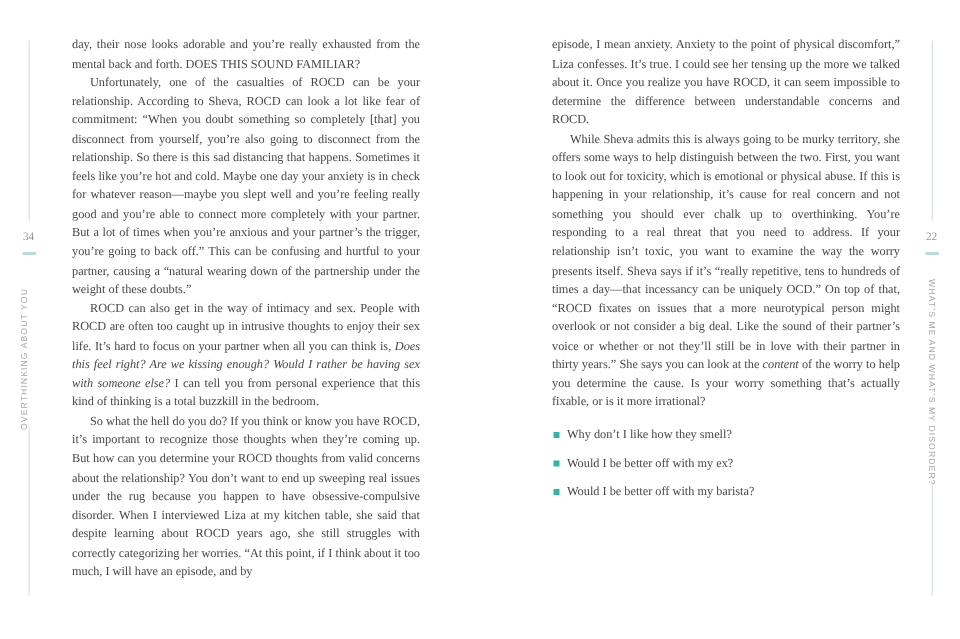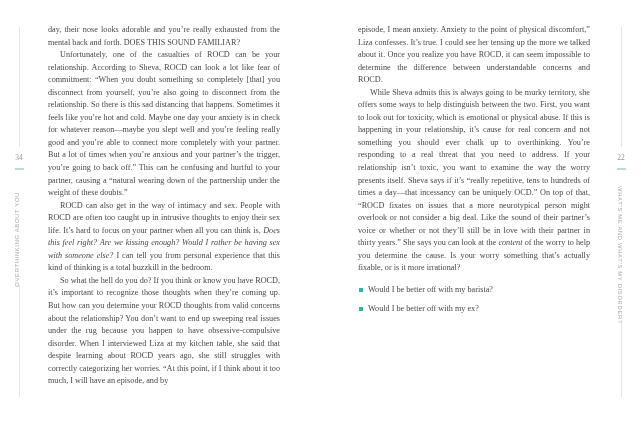--- a/index.html
+++ b/index.html
@@ -42,21 +42,21 @@
   }
   .running-head.left{left:14px;top:192px;transform:rotate(180deg);}
   .running-head.right{left:617px;top:186px;}
   .text-col{
     position:absolute;top:24px;width:232px;
     font-size:8.2px;line-height:12.55px;
     color:var(--body-ink);
     text-align:justify;
   }
   .text-col.left{left:48px;}
-  .text-col.right{left:358px;}
+  .text-col.right{left:368px;}
   .para{margin:0;}
   .para.indent{text-indent:12px;}
   .em{font-style:italic;}
   .bullet-list{margin-top:9px;}
   .bullet-item{display:flex;align-items:flex-start;margin-bottom:6.5px;text-align:left;}
   .bullet-square{flex:0 0 auto;width:4px;height:4px;background:var(--teal);margin:4px 5px 0 1px;}
   .bullet-text{flex:1 1 auto;}
 </style>
 </head>
 <body>
@@ -83,22 +83,26 @@
     </div>
 
   <div class="text-col right">
     <div>
         <p class="para"><span>episode, I mean anxiety. Anxiety to the point of physical discomfort,” Liza confesses. It’s true. I could see her tensing up the more we talked about it. Once you realize you have ROCD, it can seem impossible to determine the difference between understandable concerns and ROCD.</span></p>
         <p class="para indent"><span>While Sheva admits this is always going to be murky territory, she offers some ways to help distinguish between the two. First, you want to look out for toxicity, which is emotional or physical abuse. If this is happening in your relationship, it’s cause for real concern and not something you should ever chalk up to overthinking. You’re responding to a real threat that you need to address. If your relationship isn’t toxic, you want to examine the way the worry presents itself. Sheva says if it’s “really repetitive, tens to hundreds of times a day—that incessancy can be uniquely OCD.” On top of that, “ROCD fixates on issues that a more neurotypical person might overlook or not consider a big deal. Like the sound of their partner’s voice or whether or not they’ll still be in love with their partner in thirty years.” She says you can look at the </span><span class="em">content</span><span> of the worry to help you determine the cause. Is your worry something that’s actually fixable, or is it more irrational?</span></p>
       </div>
     <div class="bullet-list">
         <div class="bullet-item">
           <span class="bullet-square"></span>
-          <span class="bullet-text">Would I be better off with my barista?</span>
+          <span class="bullet-text">Why don’t I like how they smell?</span>
         </div>
         <div class="bullet-item">
           <span class="bullet-square"></span>
           <span class="bullet-text">Would I be better off with my ex?</span>
+        </div>
+        <div class="bullet-item">
+          <span class="bullet-square"></span>
+          <span class="bullet-text">Would I be better off with my barista?</span>
         </div>
       </div>
   </div>
 
 </div>
 
 </body></html>

